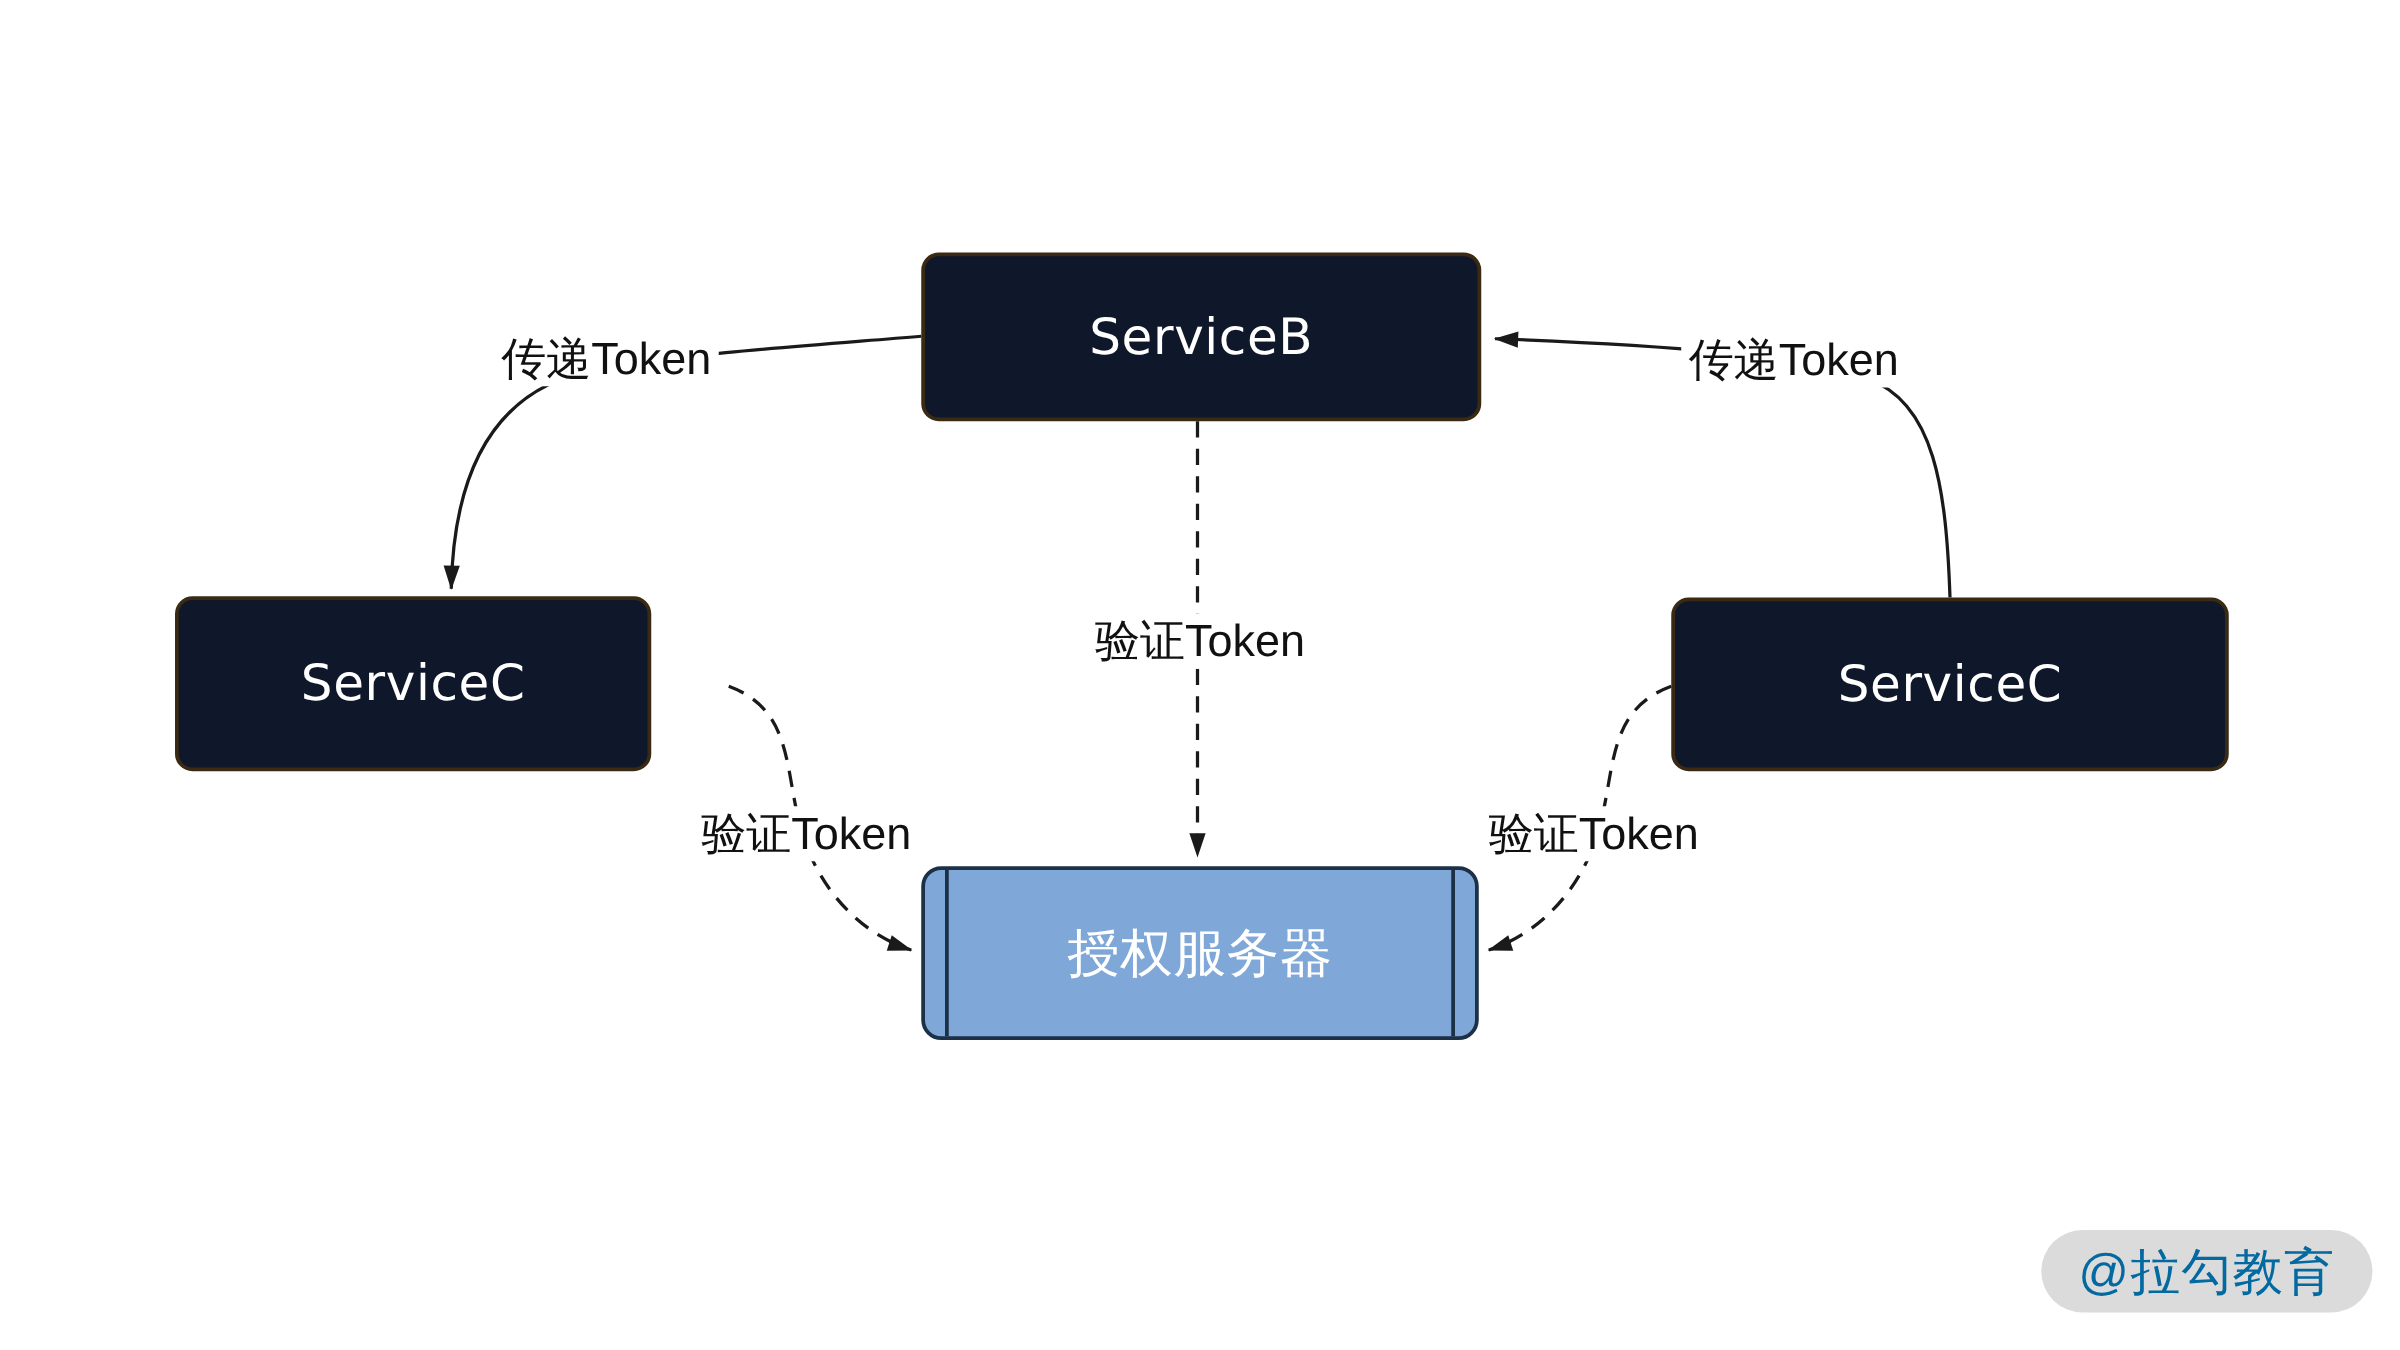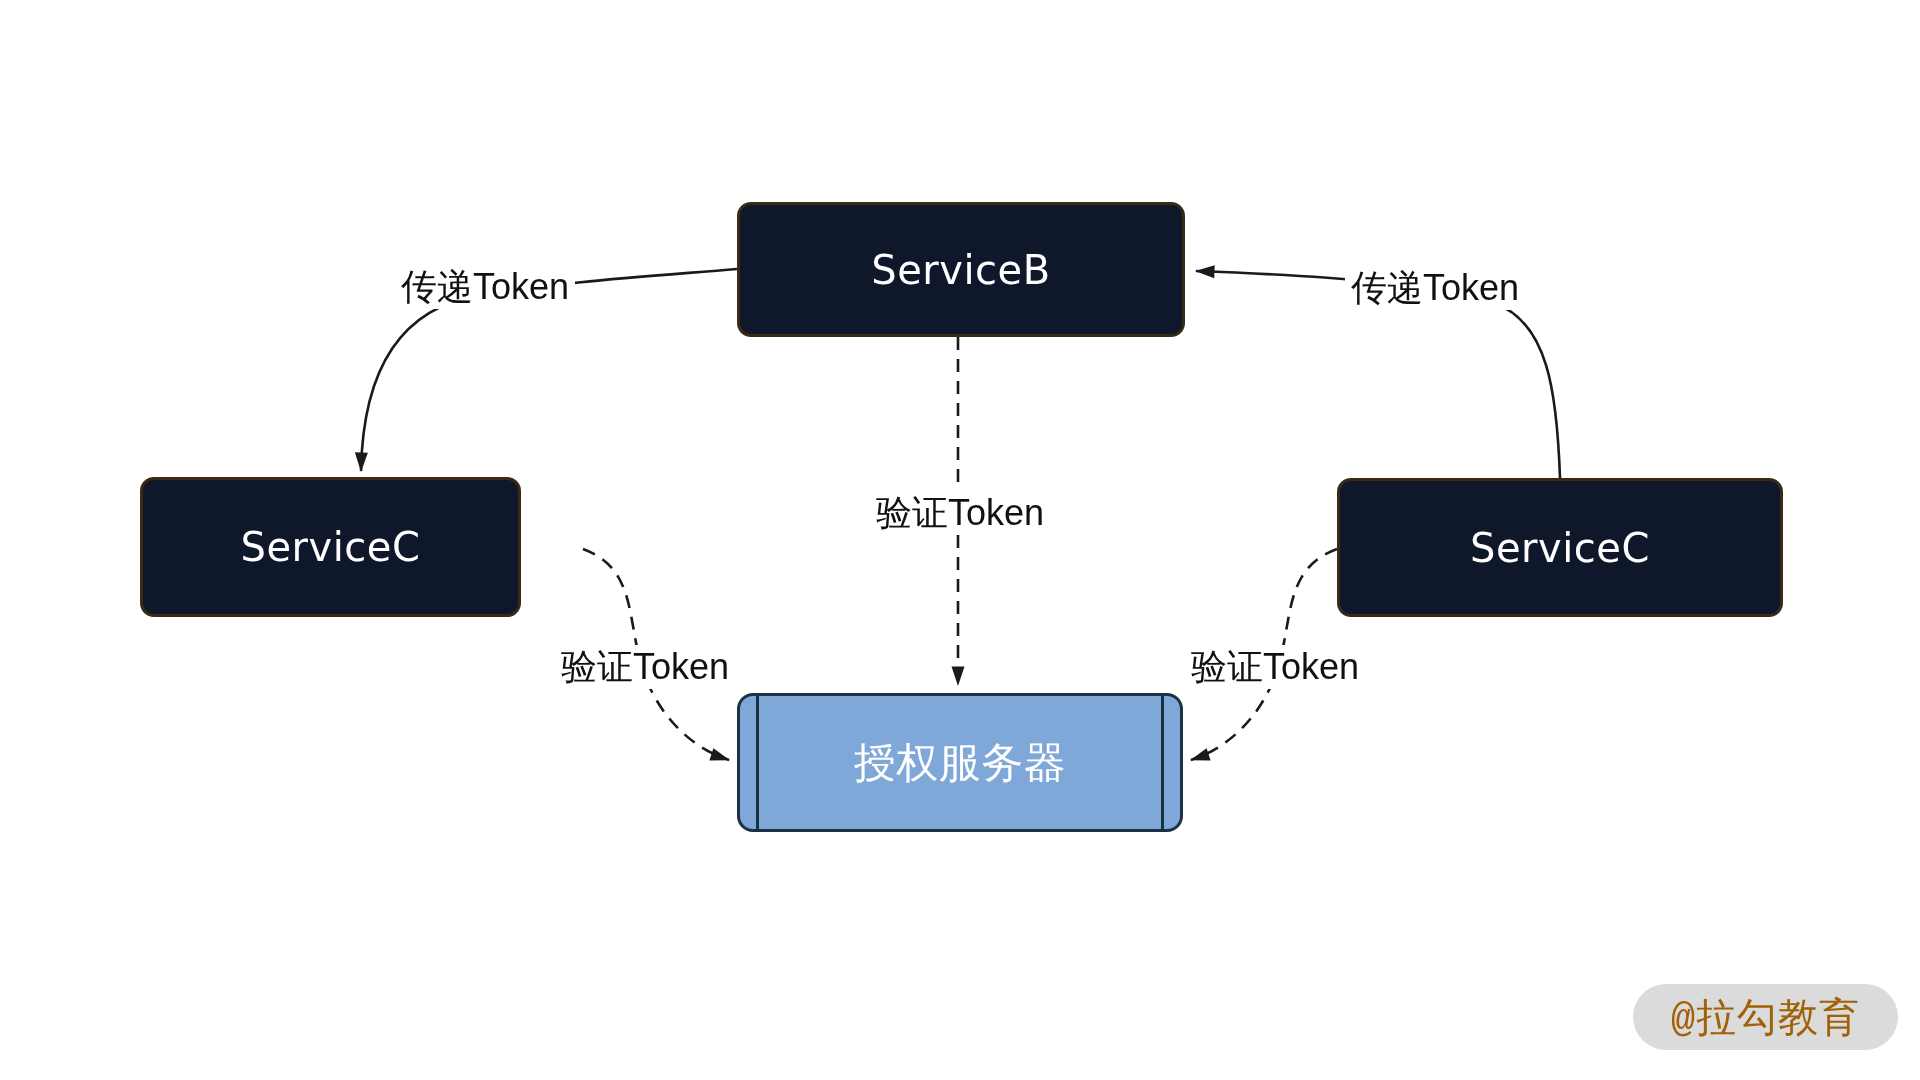--- a/index.html
+++ b/index.html
@@ -75,24 +75,24 @@
   .watermark {
     position: absolute;
     z-index: 4;
     left: 1633px; top: 984px;
     width: 265px; height: 66px;
     border-radius: 33px;
     background: #DBDBDB;
     display: flex;
     align-items: center;
     justify-content: center;
-    color: #a16207;
+    color: #0369a1;
     font-size: 40px;
     letter-spacing: 1px;
-    font-family: Liberation Mono, monospace;
+    font-family: Liberation Sans, sans-serif;
   }
 </style>
 </head>
 <body>
 
 <div class="canvas">
 
   <svg class="wires" viewBox="0 0 1920 1080" xmlns="http://www.w3.org/2000/svg">
     <defs>
       <marker id="arrow" markerUnits="userSpaceOnUse" markerWidth="24" markerHeight="18" refX="20" refY="8" orient="auto">

